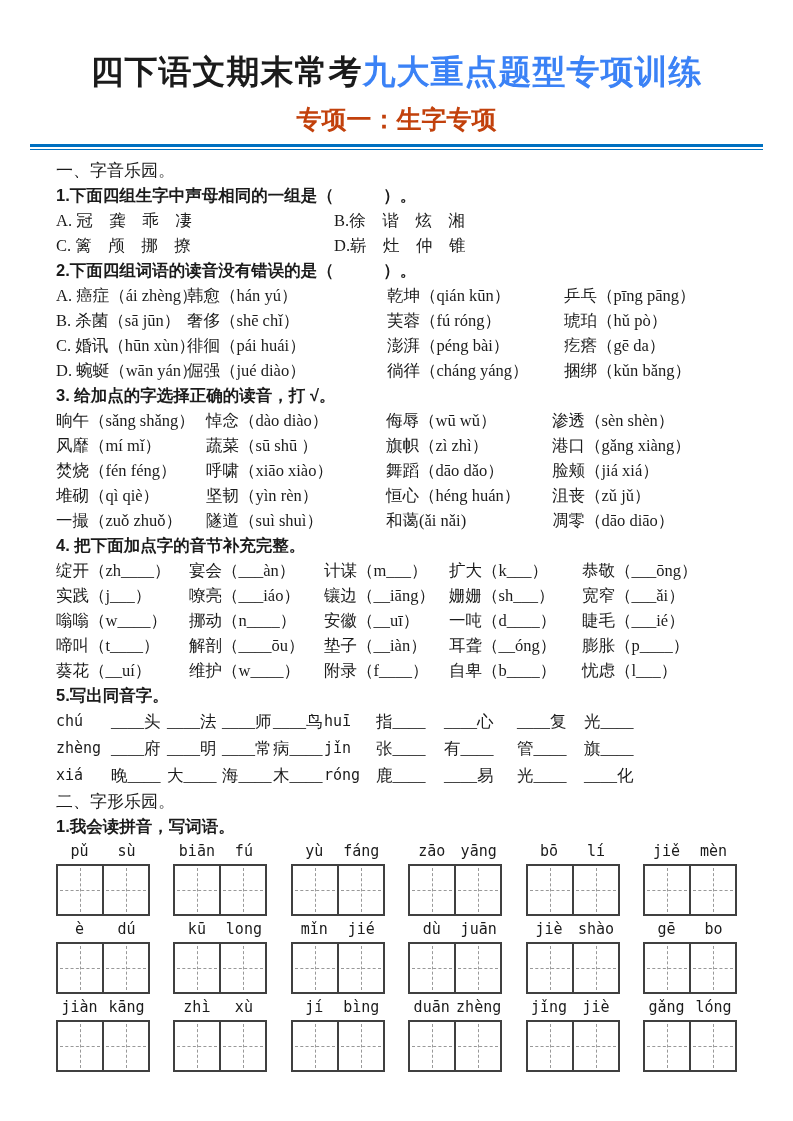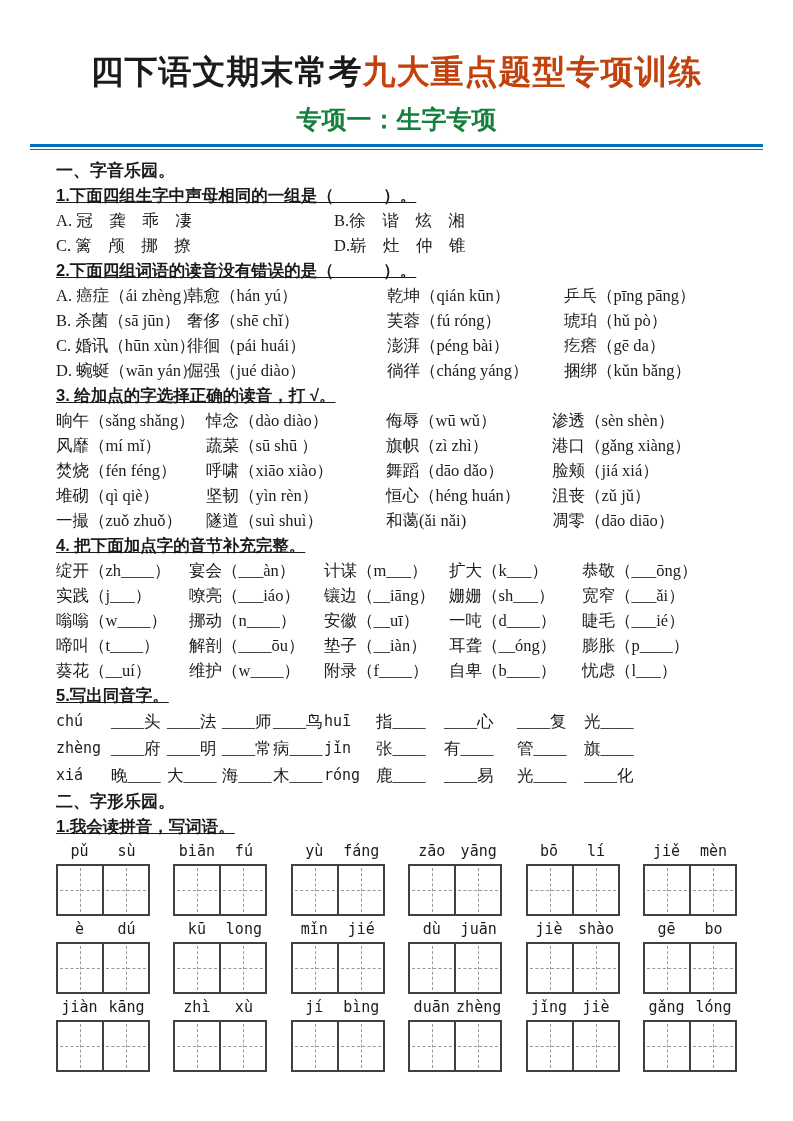--- a/index.html
+++ b/index.html
@@ -1,26 +1,26 @@
 <!DOCTYPE html>
 <html><head>
 <meta charset="utf-8">
 <style>
   html,body{margin:0;padding:0;background:#ffffff;}
   body{width:793px;height:1121px;overflow:hidden;color:#1b1b1b;
        font-family:"Liberation Serif","DejaVu Serif",serif;}
   .page{padding:0 56px;box-sizing:border-box;}
   .title{font-size:33px;font-weight:bold;text-align:center;margin:50px 0 8px;
          letter-spacing:1px;white-space:nowrap;}
-  .title .red{color:#c2410c;}
-  .subtitle{font-size:25px;font-weight:bold;color:#15803d;text-align:center;margin:0 0 8px;}
+  .title .red{color:#3b82f6;}
+  .subtitle{font-size:25px;font-weight:bold;color:#c2410c;text-align:center;margin:0 0 8px;}
   .rule{height:2px;border-top:3px solid #0070c0;border-bottom:1px solid #0070c0;
         margin:0 -26px 8px;}
-  .h1{font-family:"Liberation Sans",sans-serif;font-weight:bold;font-size:17px;line-height:25px;}
-  .stem{font-family:"Liberation Sans",sans-serif;font-weight:bold;font-size:16.5px;line-height:25px;text-decoration:underline;}
+  .h1{font-family:"Liberation Sans",sans-serif;font-weight:normal;font-size:17px;line-height:25px;}
+  .stem{font-family:"Liberation Sans",sans-serif;font-weight:bold;font-size:16.5px;line-height:25px;}
   .line{font-size:16.5px;line-height:25px;white-space:nowrap;}
   .cell{white-space:nowrap;}
   .grid-q1{display:grid;grid-template-columns:278px auto;}
   .grid-q2{display:grid;grid-template-columns:131px 200px 177px auto;}
   .grid-q3{display:grid;grid-template-columns:150px 180px 166px auto;}
   .grid-q4{display:grid;grid-template-columns:133px 135px 125px 133px auto;}
   .grid-q5{display:grid;grid-template-columns:55px 56px 55px 51px 51px 52px 68px 73px 67px auto;
            line-height:27px;}
   .grid-q5 .py{font-family:"DejaVu Sans Mono",monospace;font-size:15px;}
   

